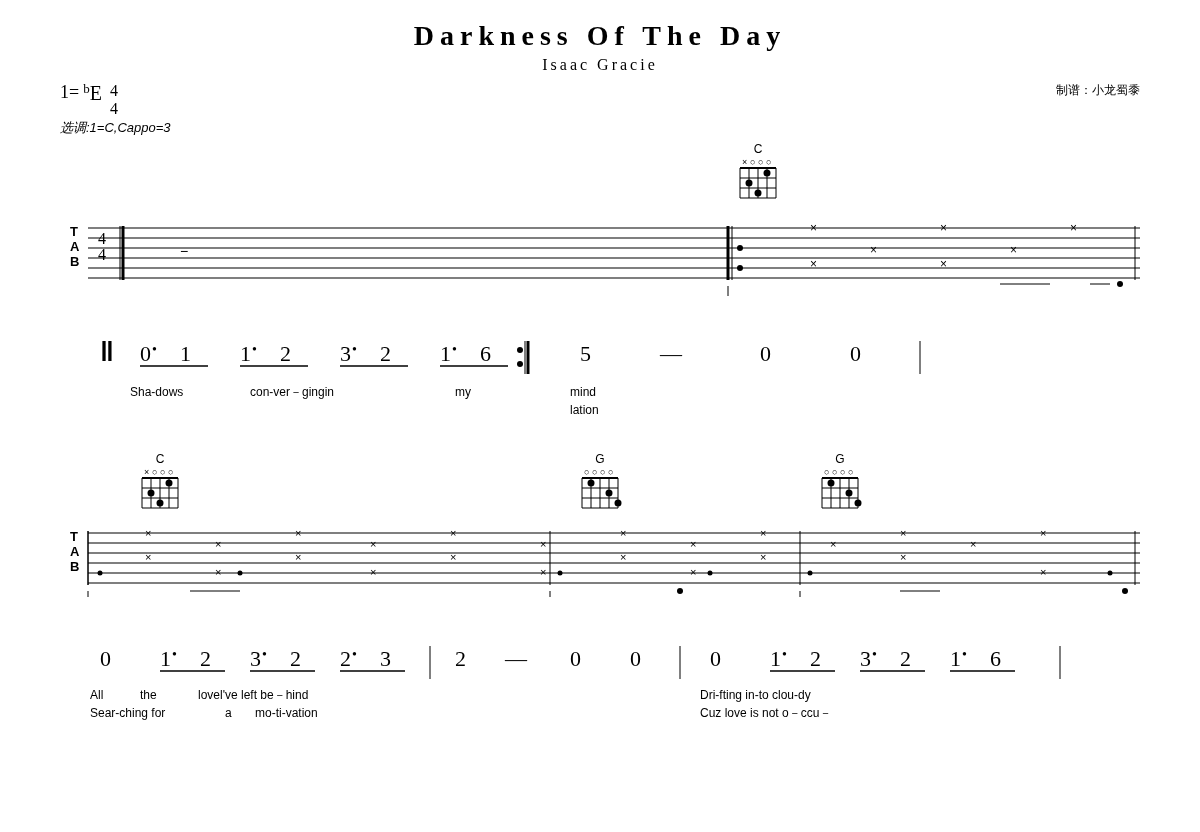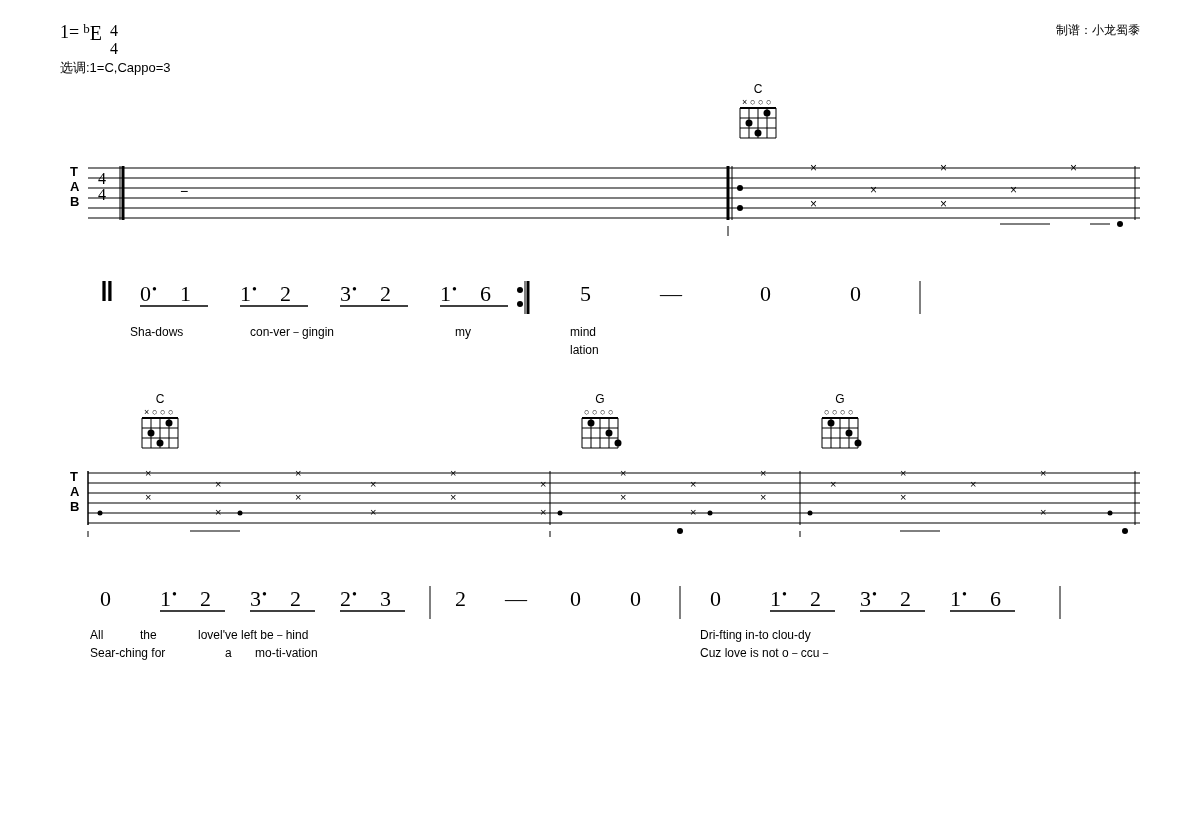--- a/index.html
+++ b/index.html
@@ -72,33 +72,38 @@
       flex-direction: column;
       align-items: center;
       font-size: 18px;
       line-height: 1.1;
       margin-left: 4px;
     }
 
     .cappo-info {
       font-size: 13px;
       font-family: Arial, sans-serif;
+      font-style: italic;
     }
 
     .arranger {
       font-size: 12px;
       font-family: Arial, sans-serif;
     }
 
   </style>
 </head>
 <body>
 
 <div class="page">
 
+  <div class="title-section">
+    <div class="song-title">Darkness Of The Day</div>
+    <div class="artist-name">Isaac Gracie</div>
+  </div>
 
   <div class="key-info">
     <div class="key-left">
       <div class="key-notation">
         <span>1=</span>
         <span style="display:inline-flex;align-items:flex-start;">
           <sup style="font-size:13px;line-height:1;">b</sup>
             <span style="font-size:20px;">E</span>
         </span>
         <span class="time-sig">

